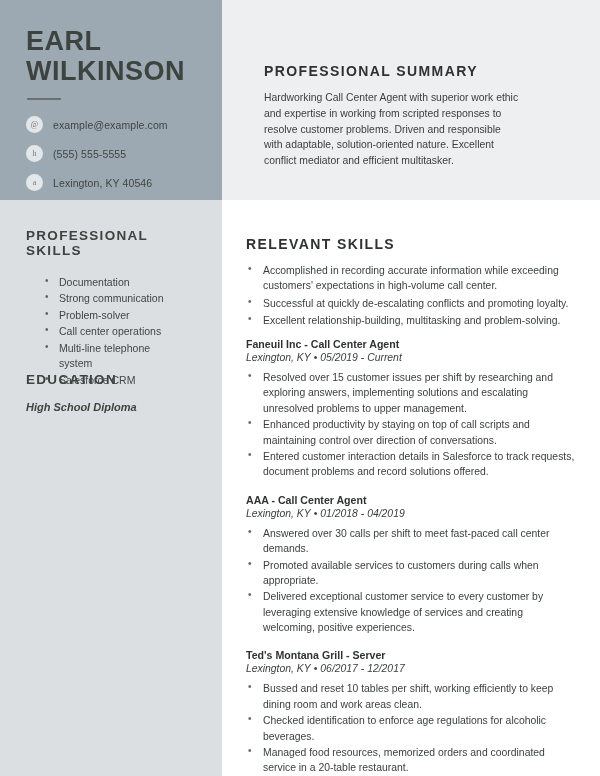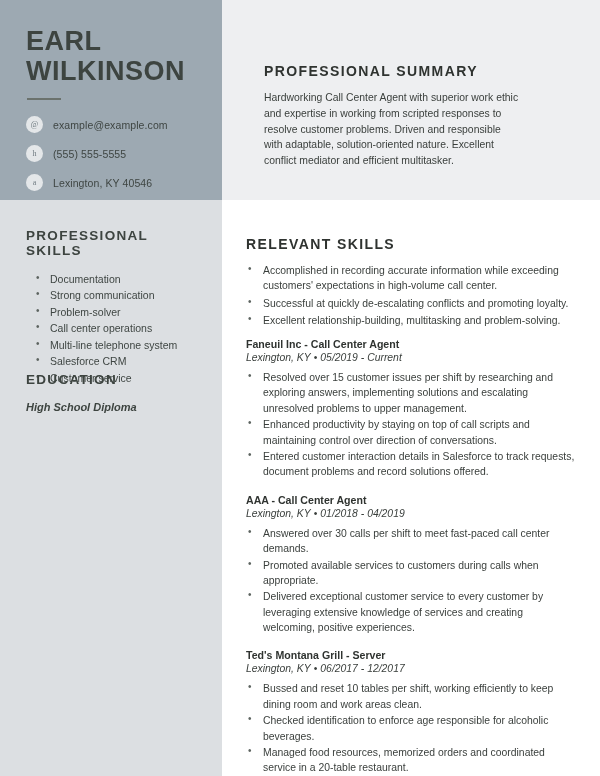--- a/index.html
+++ b/index.html
@@ -97,21 +97,21 @@
 
   .side-heading {
     color: #3d4440;
     font-size: 13.5px;
     font-weight: bold;
     letter-spacing: 1.3px;
     margin: 0 0 14px 0;
   }
 
   .side-bullets {
-    margin: 8px;
+    margin: 17px;
     padding: 0;
     list-style: none;
   }
   .side-bullets li {
     position: relative;
     color: #3f4643;
     font-size: 10.5px;
     line-height: 1.47;
     padding-left: 16px;
     margin-bottom: 1px;
@@ -253,21 +253,20 @@
 
     <div class="side-section skills">
       <h2 class="side-heading">PROFESSIONAL SKILLS</h2>
       <ul class="side-bullets">
         <li>Documentation</li>
         <li>Strong communication</li>
         <li>Problem-solver</li>
         <li>Call center operations</li>
         <li>Multi-line telephone system</li>
         <li>Salesforce CRM</li>
-        <li>Customer service</li>
       </ul>
     </div>
 
     <div class="side-section education">
       <h2 class="side-heading">EDUCATION</h2>
       <p class="edu-degree">High School Diploma</p>
     </div>
 
   </div>
 
@@ -314,21 +313,21 @@
         </ul>
       </div>
 
       <div class="job">
         <p class="job-title">Ted's Montana Grill - Server</p>
         <p class="job-meta">
           <span>Lexington, KY</span><span class="dot">•</span><span>06/2017 - 12/2017</span>
         </p>
         <ul class="main-bullets">
           <li>Bussed and reset 10 tables per shift, working efficiently to keep dining room and work areas clean.</li>
-          <li>Checked identification to enforce age responsible for alcoholic beverages.</li>
+          <li>Checked identification to enforce age regulations for alcoholic beverages.</li>
           <li>Managed food resources, memorized orders and coordinated service in a 20-table restaurant.</li>
         </ul>
       </div>
 
     </div>
   </div>
 
 </div>
 
 </body></html>

